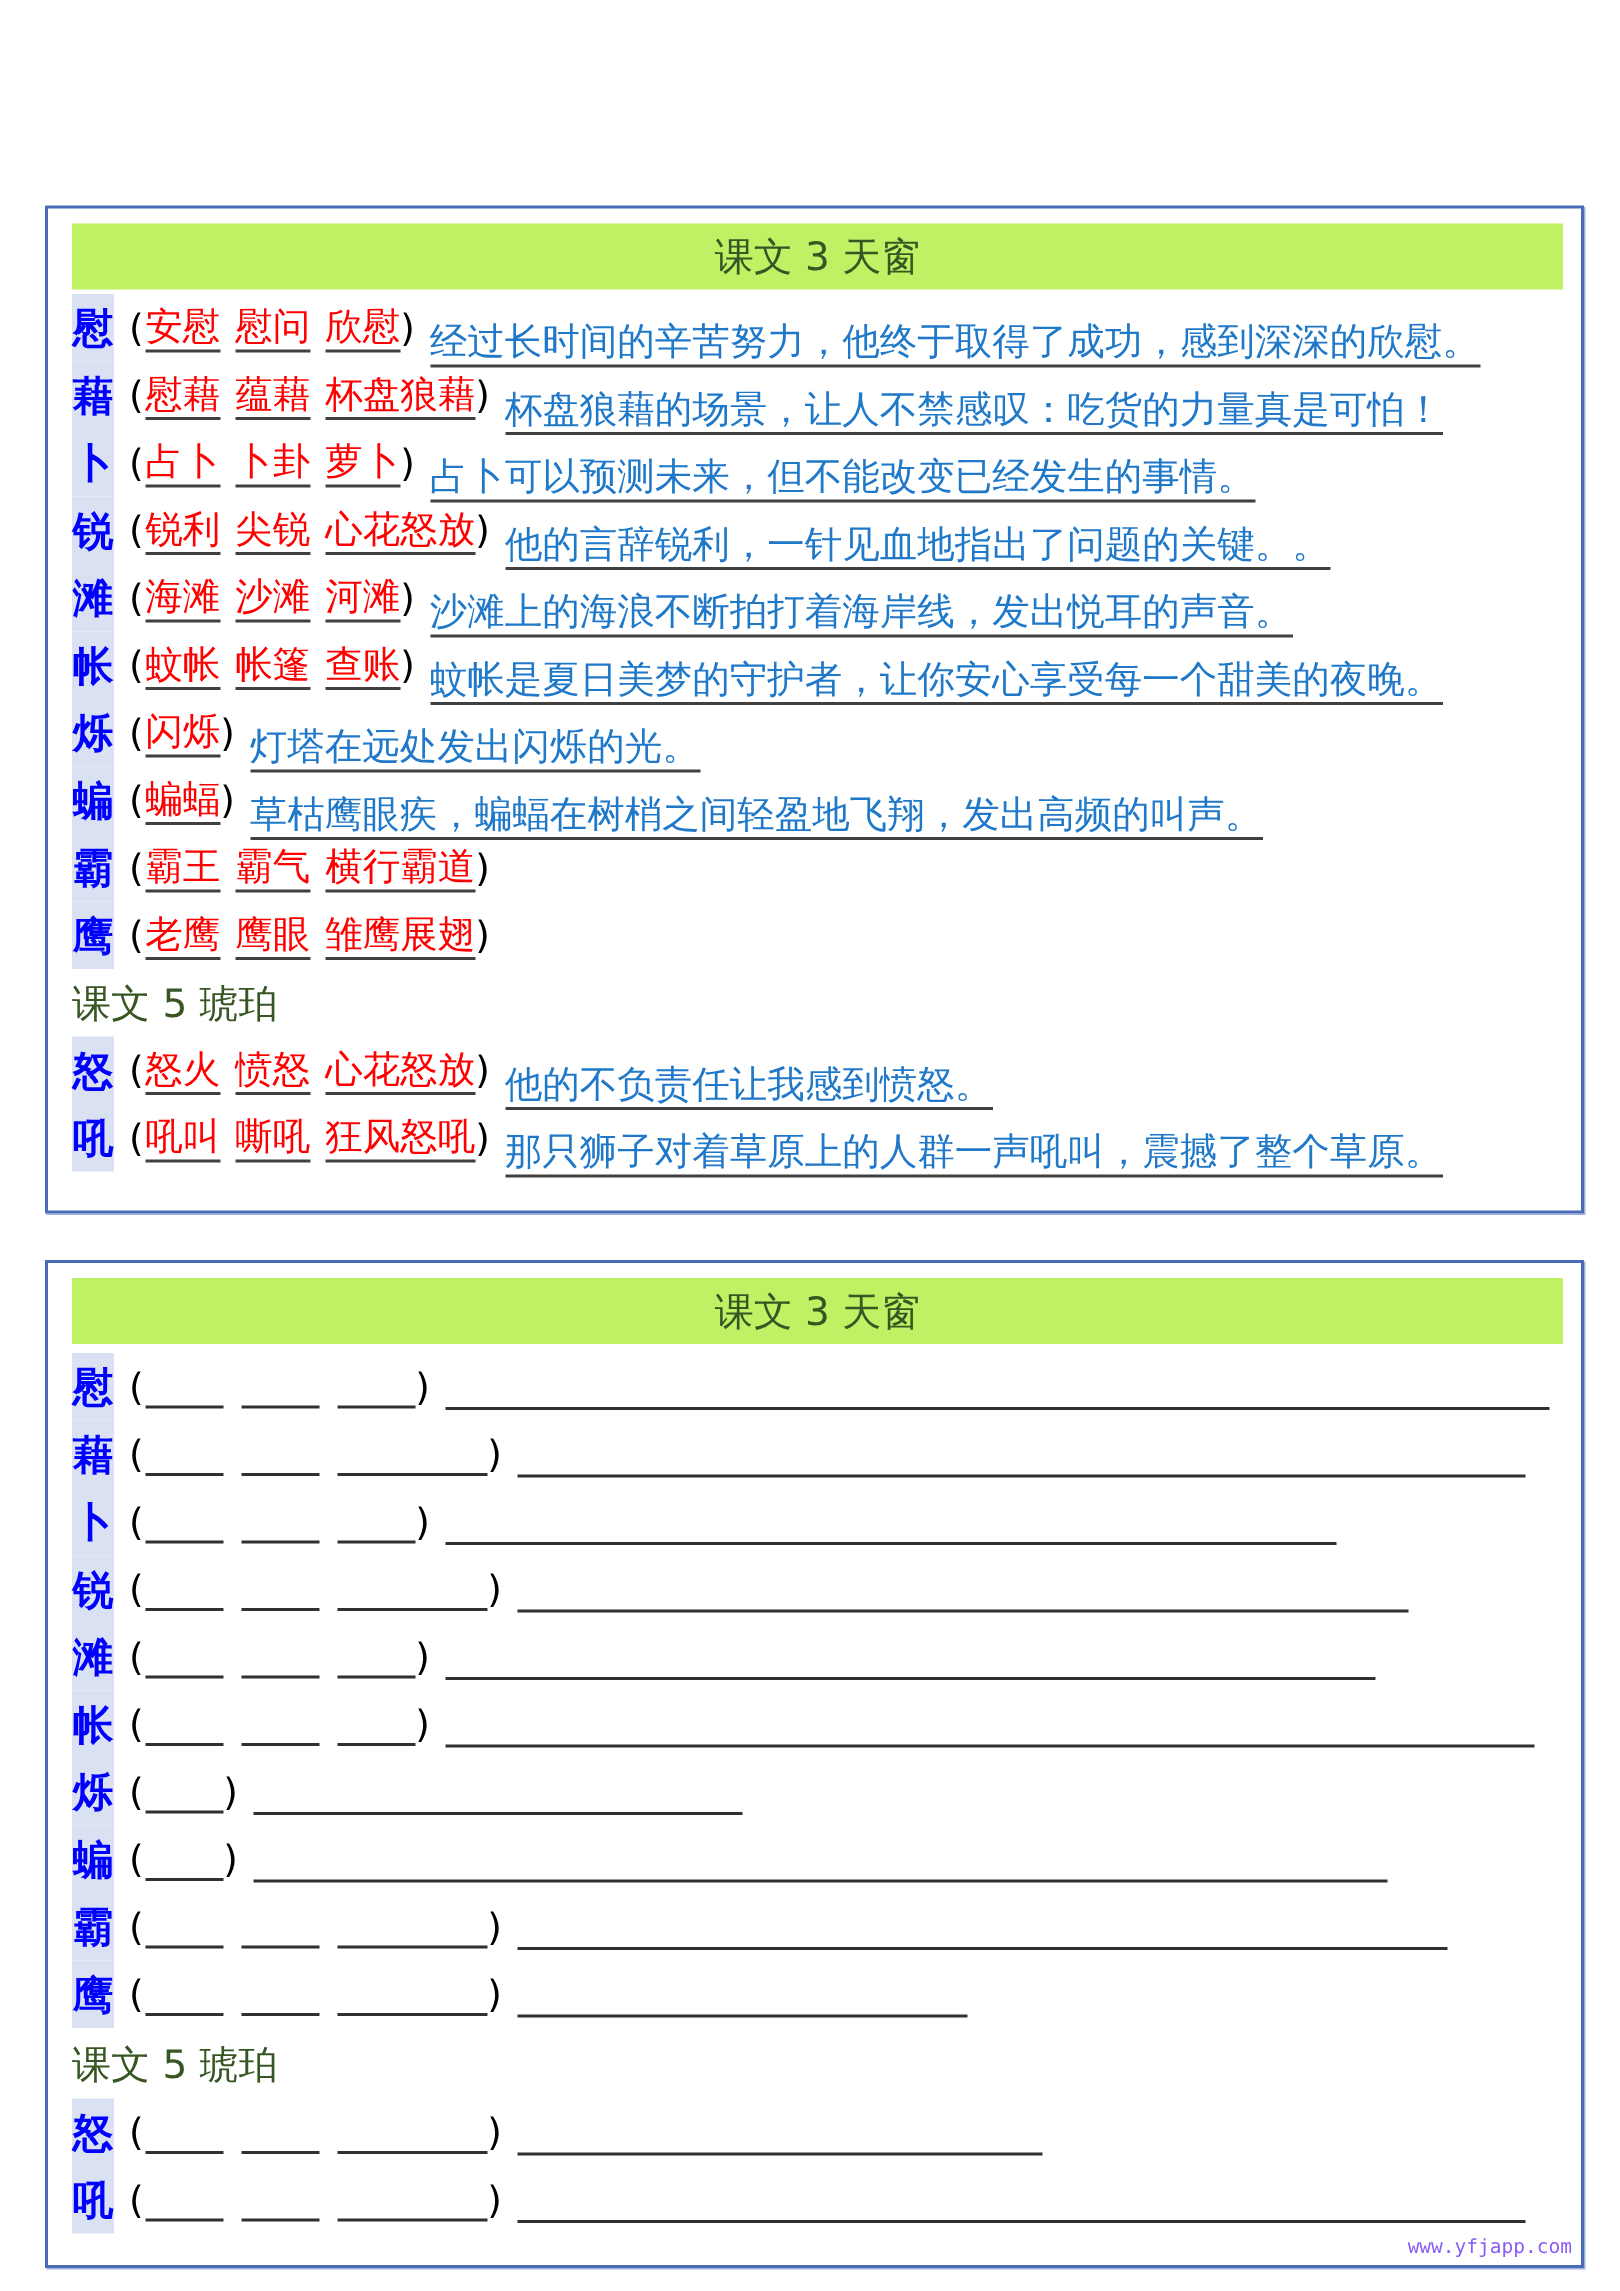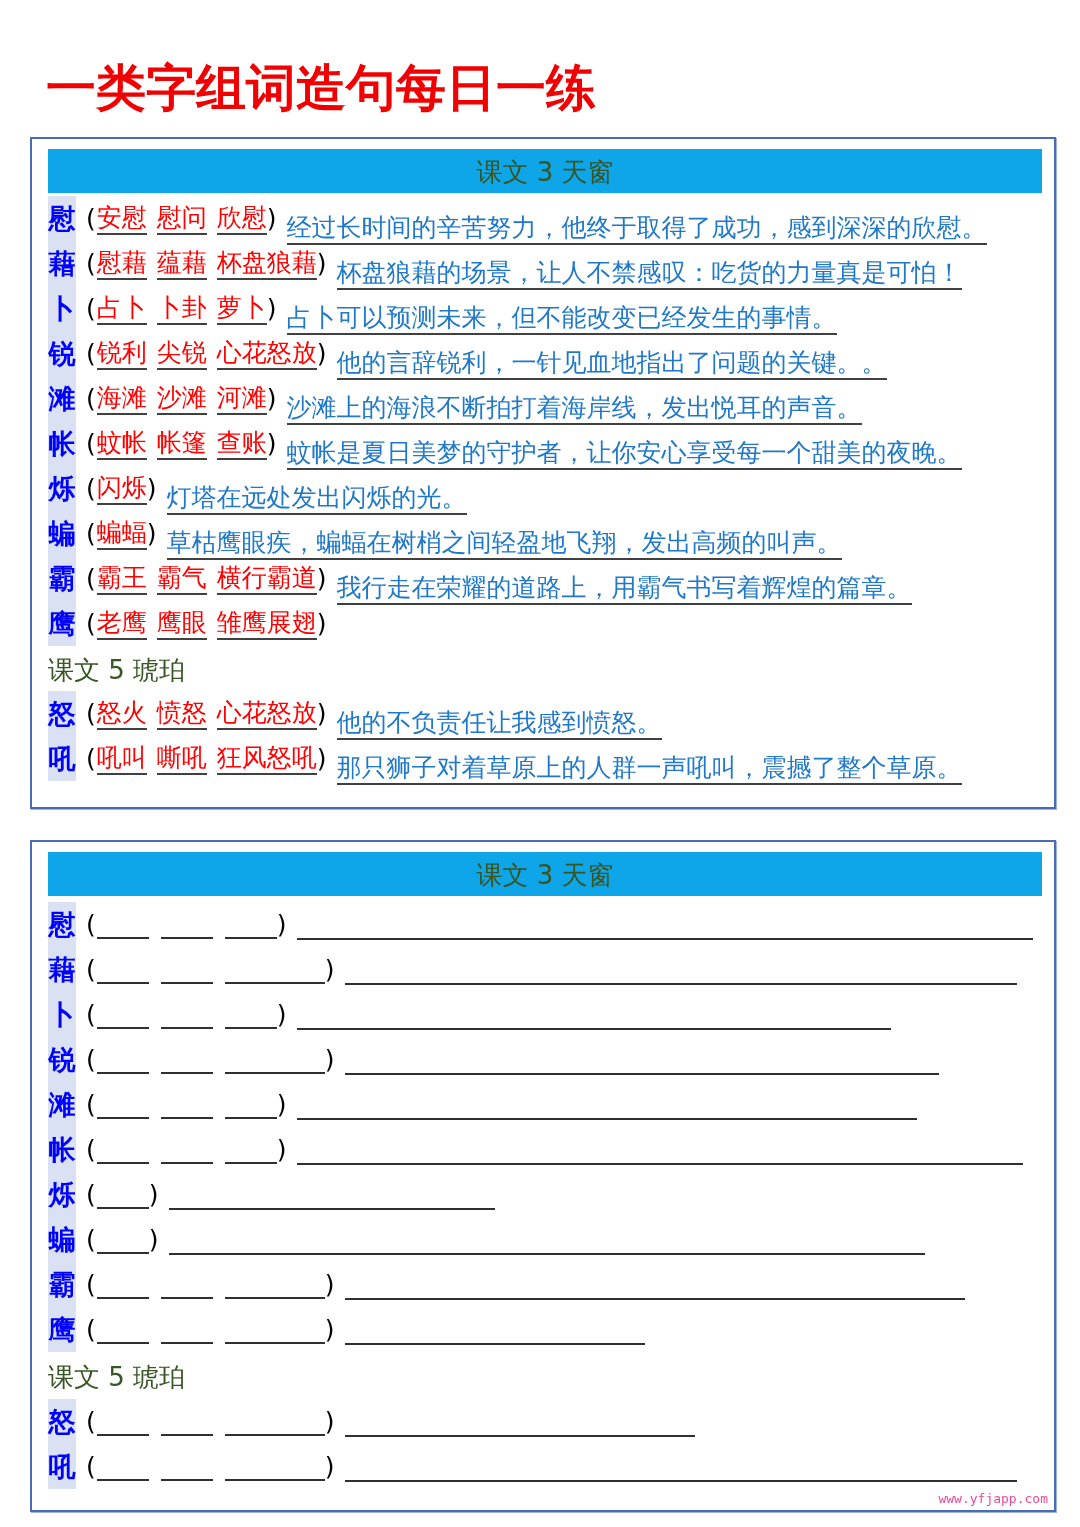--- a/index.html
+++ b/index.html
@@ -3,39 +3,38 @@
 <meta charset="utf-8">
 <style>
   html, body { margin:0; padding:0; background:#ffffff; }
   body { width:1080px; height:1527px; position:relative; overflow:hidden; font-family:"DejaVu Sans", sans-serif; }
   .title { position:absolute; left:46px; top:56px; height:64px; display:flex; align-items:center; font-size:50px; font-weight:bold; letter-spacing:0px; white-space:nowrap; }
   .title .t1 { color:#000; font-family:"DejaVu Serif", serif; }
   .title .t2 { color:#f00000; }
   .box { position:absolute; left:30px; width:1022px; border:2px solid #4a6bb5; box-shadow:1px 1px 0 #9fb2dc; background:#fff; }
   .box1 { top:137px; height:668px; }
   .box2 { top:840px; height:668px; }
-  .hdr { position:absolute; left:16px; width:994px; height:44px; top:10px; background:#0ea5e9; color:#375623; font-size:26px; text-align:center; line-height:46px; }
+  .hdr { position:absolute; left:16px; width:994px; height:44px; top:10px; background:#bef264; color:#375623; font-size:26px; text-align:center; line-height:46px; }
   .sub { position:absolute; left:16px; height:44px; color:#375623; font-size:26px; line-height:44px; }
   .row { position:absolute; left:16px; height:45px; display:flex; align-items:center; white-space:nowrap; font-size:25px; }
   .ch { width:28px; height:45px; background:#d9e1f2; color:#0000ff; font-weight:bold; font-size:27px; display:flex; align-items:center; justify-content:center; }
   .paren { color:#000; margin:0 1px 0 10px; font-size:25px; }
   .paren.close { margin:0 10px 0 0; }
   .w { color:#ff0000; border-bottom:2px solid #404040; margin-right:10px; line-height:30px; }
   .w.last { margin-right:0; }
   .s { color:#1f78c8; border-bottom:2px solid #404040; line-height:30px;margin-top:20px; }
   .blank { display:inline-block; border-bottom:2px solid #303030; height:26px; margin-right:12px; }
   .blank.last { margin-right:0; }
   .line { display:inline-block; border-bottom:2px solid #303030; height:28px; }
-  .wm { position:absolute; right:6px; bottom:4px; font-family:"DejaVu Sans Mono", monospace; font-size:13px; color:#ec4899; }
+  .wm { position:absolute; right:6px; bottom:4px; font-family:"DejaVu Sans Mono", monospace; font-size:13px; color:#8b5cf6; }
 </style>
 </head>
 <body>
 
 <div class="title">
-    <span class="t2">一类字组词造句每日一练</span>
 </div>
 
 <div class="box box1">
   <div class="hdr">课文 3 天窗</div>
   <div id="ans-rows">
       <div class="row" style="top: 57px;">
         <span class="ch">慰</span>
         <span class="paren">(</span>
         <span class="w">安慰</span>
         <span class="w">慰问</span>
@@ -102,21 +101,20 @@
         <span class="paren close">)</span>
         <span class="s">草枯鹰眼疾，蝙蝠在树梢之间轻盈地飞翔，发出高频的叫声。</span>
       </div>
       <div class="row" style="top: 417px;">
         <span class="ch">霸</span>
         <span class="paren">(</span>
         <span class="w">霸王</span>
         <span class="w">霸气</span>
         <span class="w last">横行霸道</span>
         <span class="paren close">)</span>
-        <span class="s">我行走在荣耀的道路上，用霸气书写着辉煌的篇章。</span>
       </div>
       <div class="row" style="top: 462px;">
         <span class="ch">鹰</span>
         <span class="paren">(</span>
         <span class="w">老鹰</span>
         <span class="w">鹰眼</span>
         <span class="w last">雏鹰展翅</span>
         <span class="paren close">)</span>
       </div>
       <div class="row" style="top: 552px;">

